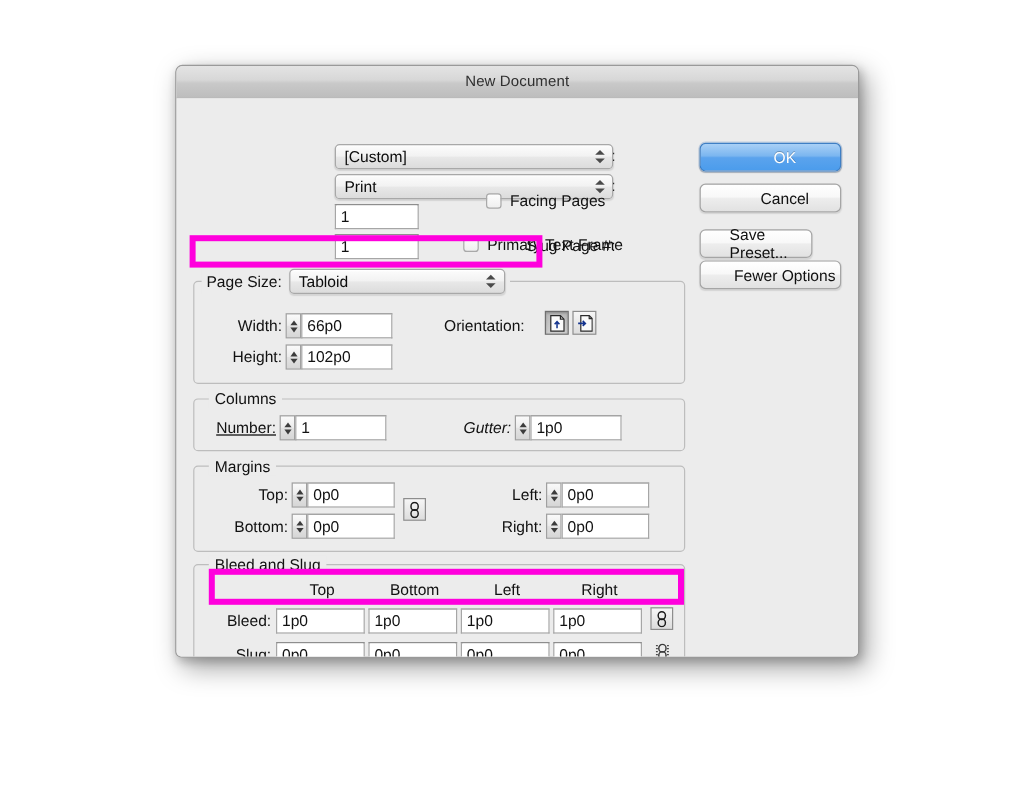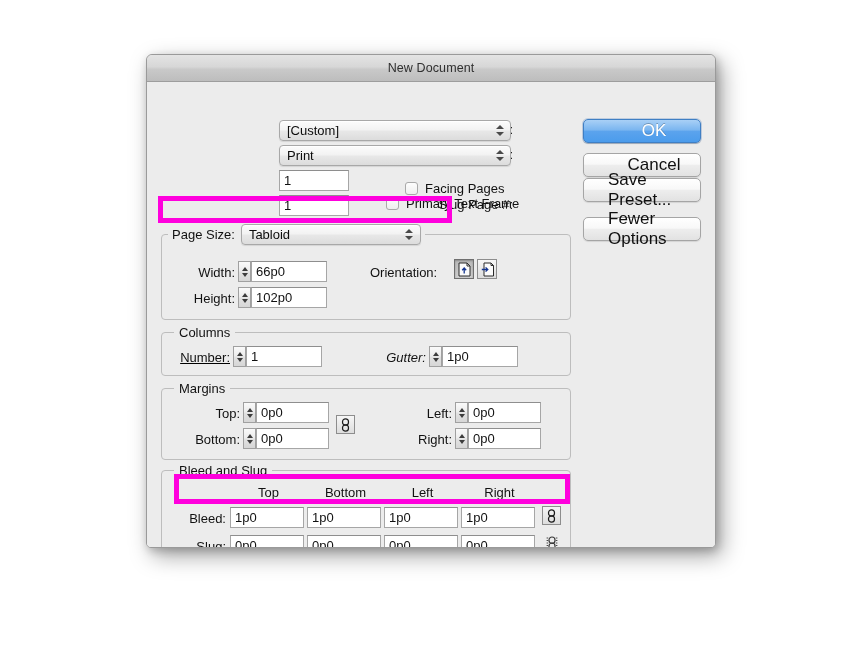--- a/index.html
+++ b/index.html
@@ -168,21 +168,21 @@
     position: absolute;
     height: 24px;
     background: linear-gradient(to bottom, #ffffff 0%, #f8f8f8 46%, #ededed 52%, #e2e2e2 100%);
     border: 1px solid #a5a5a5;
     border-radius: 5px;
     box-shadow: 0 1px 1px rgba(0,0,0,0.10);
     box-sizing: border-box;
     display: flex;
     align-items: center;
     justify-content: center;
-    font-size: 17px;
+    font-size: 13px;
     color: #101010;
     cursor: default;
     padding-left: 24px;
   }
   .btn.default {
     background: linear-gradient(to bottom, #a9d0f6 0%, #7bb6f0 45%, #5ba3ed 52%, #4b9cec 100%);
     border: 1px solid #3f7fc4;
     color: #ffffff;
     box-shadow: 0 1px 1px rgba(0,0,0,0.18), 0 0 0 1px rgba(110,150,200,0.35);
   }
@@ -274,21 +274,21 @@
       <span class="ptext">Print</span>
       <span class="parrows">
         <span class="tri-up"></span>
           <span class="tri-dn"></span>
       </span>
     </div>
 
     <div class="tfield" style="position:absolute; left:132px; top:88px; width:70px;">
       <span>1</span>
     </div>
-    <div class="checkrow" style="position:absolute; left:239px; top:99px;padding-left:19px;">
+    <div class="checkrow" style="position:absolute; left:239px; top:78px;padding-left:19px;">
       <span class="checkbox"></span>
       <span class="lbl">Facing Pages</span>
     </div>
 
     <div class="row" style="left:0px; top:115px; width:366px; justify-content:flex-end;">
       <span class="rlabel">Slug Page #:</span>
     </div>
     <div class="tfield" style="position:absolute; left:132px; top:113px; width:70px;">
       <span>1</span>
     </div>
@@ -511,21 +511,21 @@
         </svg>
       </span>
     </div>
 
     <div class="btn default" style="left:436px; top:37px; width:118px;">
       <span class="blabel">OK</span>
     </div>
     <div class="btn" style="left:436px; top:71px; width:118px;">
       <span class="blabel">Cancel</span>
     </div>
-    <div class="btn" style="left:436px; top:96px; width:118px;">
+    <div class="btn" style="left:436px; top:109px; width:94px;">
       <span class="blabel">Save Preset...</span>
     </div>
     <div class="btn" style="left:436px; top:135px; width:118px;">
       <span class="blabel">Fewer Options</span>
     </div>
 
   </div>
 </div>
 
 <div class="hl" style="left:158px; top:196px; width:294px; height:27px;"></div>

